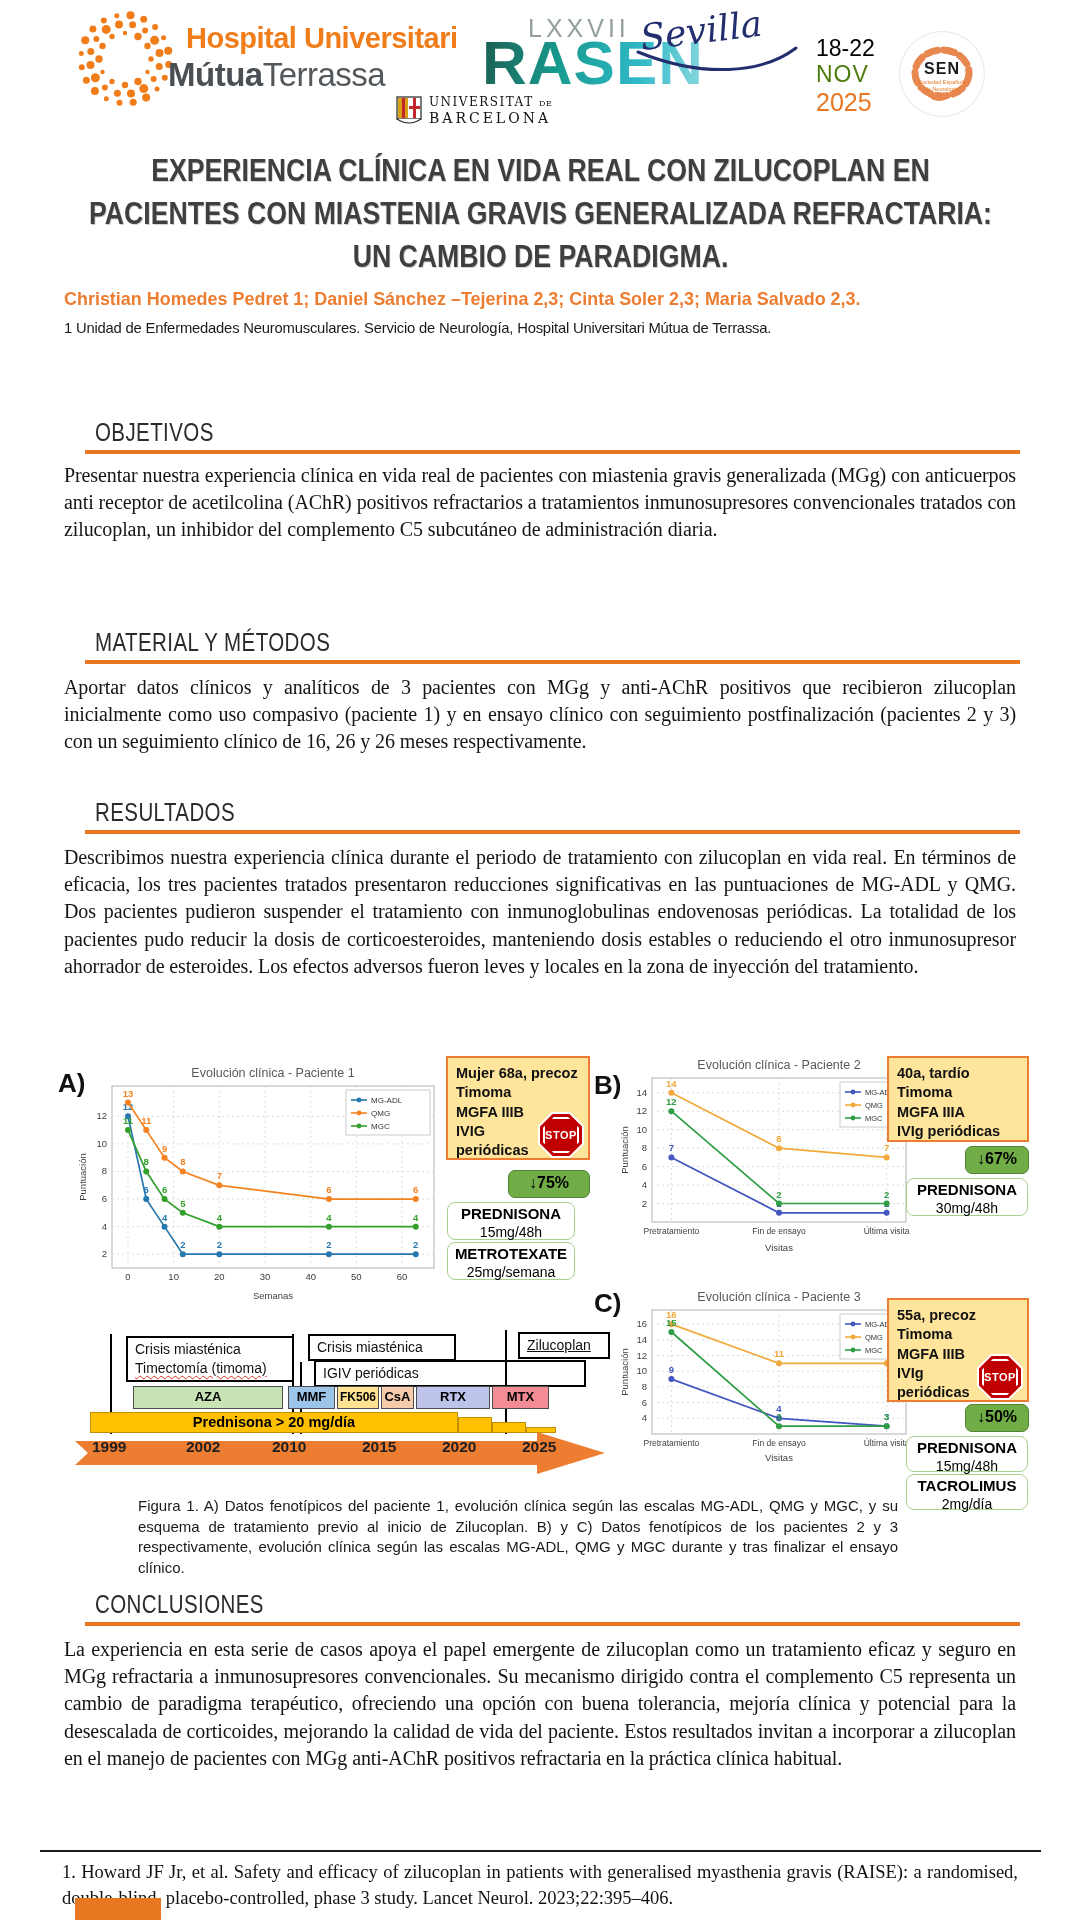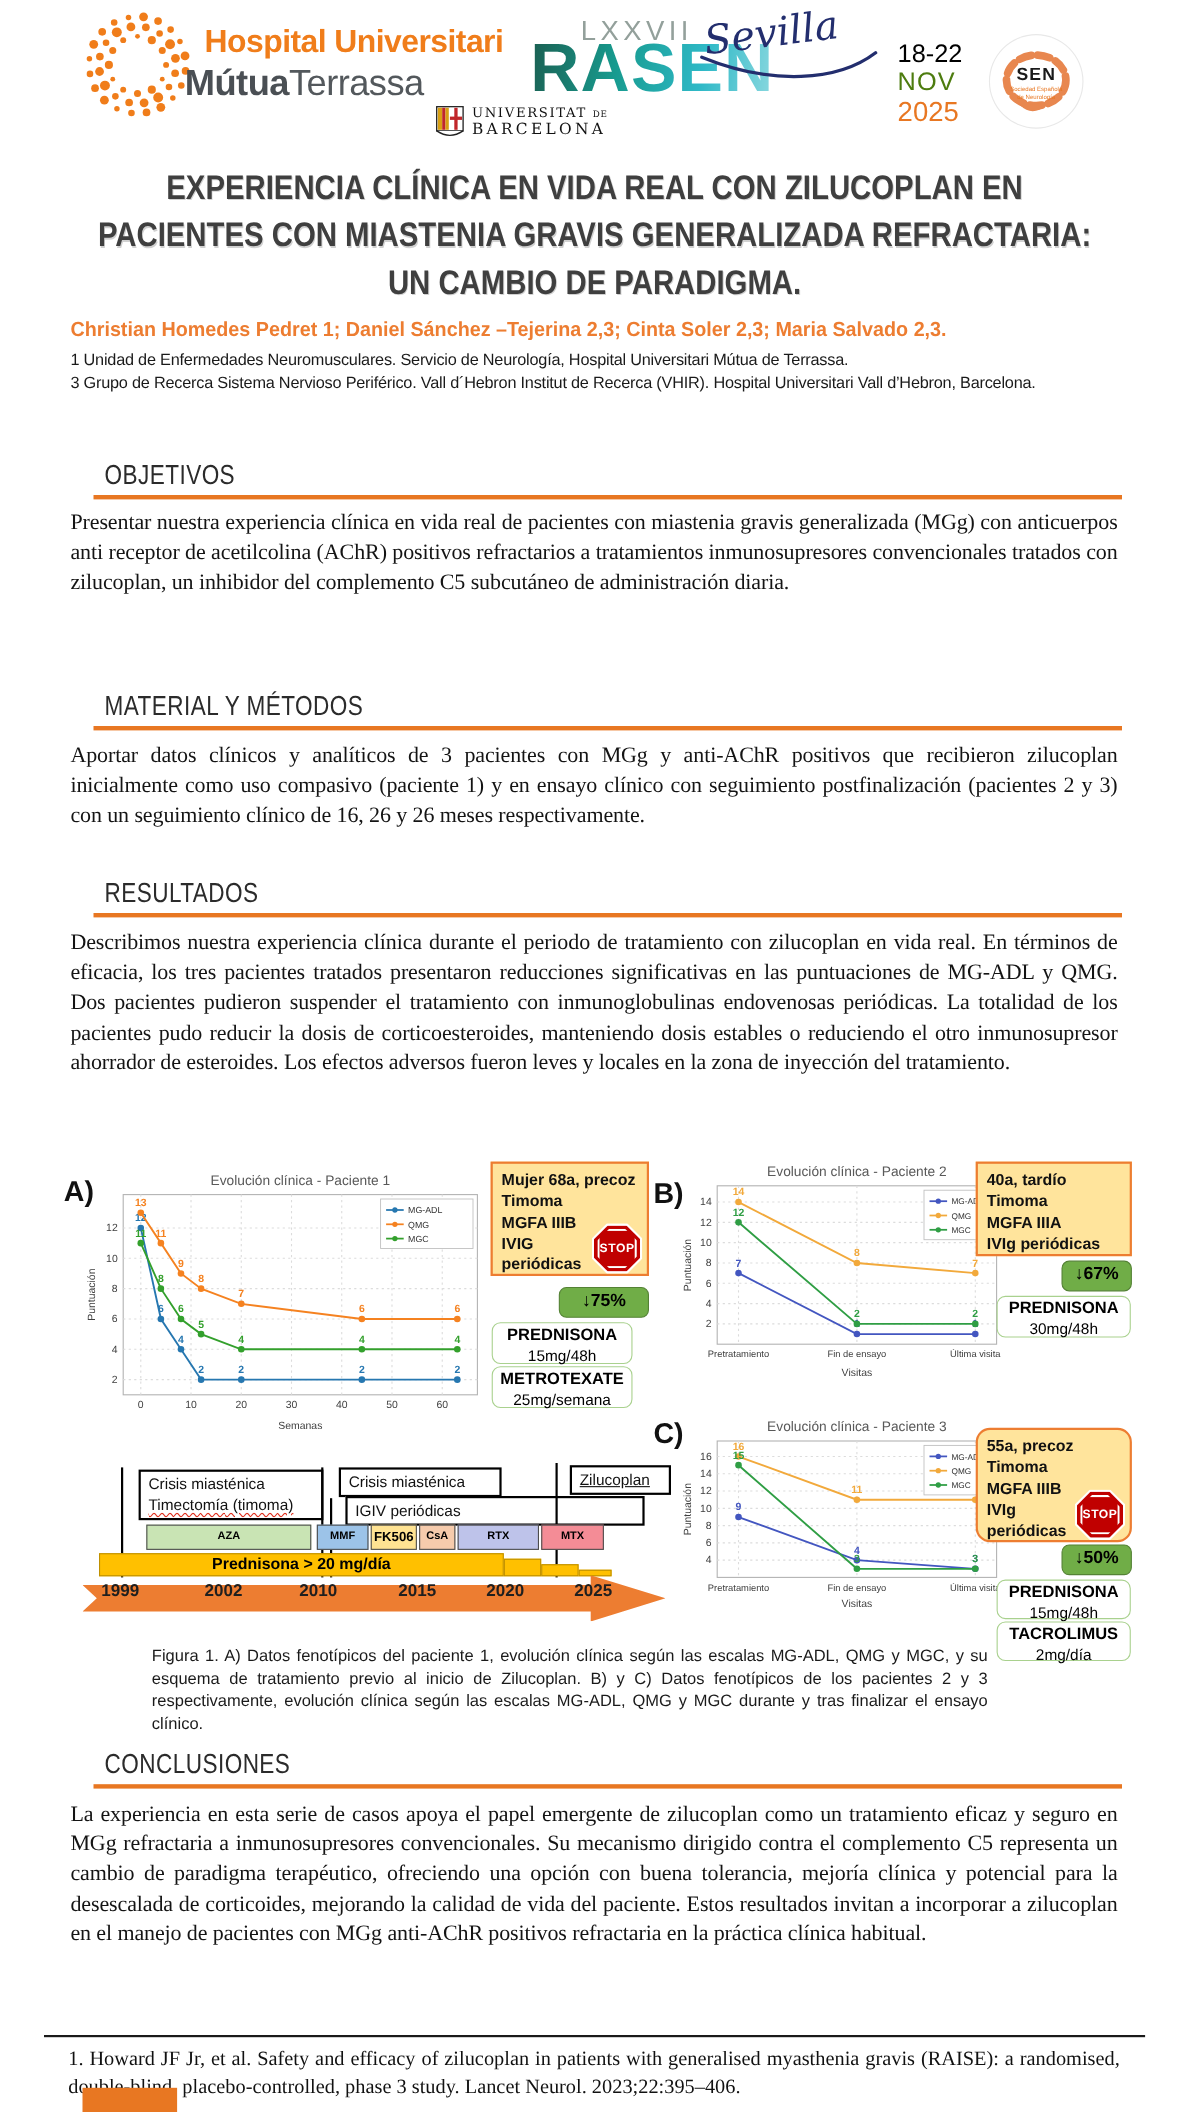--- a/index.html
+++ b/index.html
@@ -67,21 +67,21 @@
      clip-path:polygon(30% 0,70% 0,100% 30%,100% 70%,70% 100%,30% 100%,0 70%,0 30%);}
   .stop span{color:#fff;font-size:11px;font-weight:bold;letter-spacing:0.5px;}
 
   
   .tl-vline{position:absolute;width:2px;background:#000;}
   .tl-evbox{position:absolute;background:#fff;border:2px solid #000;font-size:14px;color:#111;
      padding:2px 7px;box-sizing:border-box;line-height:1.35;}
   .squiggle{text-decoration-line:underline;text-decoration-style:wavy;text-decoration-color:#e0301e;
      text-decoration-thickness:1px;text-underline-offset:2px;}
   .tl-bar{position:absolute;top:1386px;height:23px;border:1px solid #4d4d4d;box-sizing:border-box;
-     font-size:10px;font-weight:bold;color:#000;text-align:center;line-height:20px;}
+     font-size:13px;font-weight:bold;color:#000;text-align:center;line-height:20px;}
   .tl-pred{position:absolute;left:90px;top:1412px;width:368px;height:21px;background:var(--prednisona_yellow,#FFC000);
      border:1px solid #bf9000;box-sizing:border-box;font-size:14.5px;font-weight:bold;text-align:center;line-height:18px;color:#000;}
   .tl-step{position:absolute;background:var(--prednisona_yellow,#FFC000);border:1px solid #bf9000;box-sizing:border-box;}
   .tl-arrow{position:absolute;left:75px;top:1432px;width:530px;height:42px;background:var(--arrow_orange,#ED7D31);
      clip-path:polygon(0px 9px,462px 9px,462px 0px,530px 21px,462px 42px,462px 33px,0px 33px,13px 21px);}
   .tl-year{position:absolute;top:1438px;font-size:15.5px;font-weight:bold;color:#1f1f1f;}
 
   .fig-caption{position:absolute;left:138px;top:1496px;width:760px;font-size:15px;line-height:1.38;
      text-align:justify;color:#1a1a1a;}
   .divider{position:absolute;left:40px;top:1850px;width:1001px;height:2px;background:#1a1a1a;}
@@ -191,21 +191,20 @@
   </div>
 
   <div class="main-title">
     <div>EXPERIENCIA CLÍNICA EN VIDA REAL CON ZILUCOPLAN EN</div>
     <div>PACIENTES CON MIASTENIA GRAVIS GENERALIZADA REFRACTARIA:</div>
     <div>UN CAMBIO DE PARADIGMA.</div>
   </div>
   <div class="authors">Christian Homedes Pedret 1; Daniel Sánchez –Tejerina 2,3; Cinta Soler 2,3; Maria Salvado 2,3.</div>
   <div class="affiliations">
     <div>1 Unidad de Enfermedades Neuromusculares. Servicio de Neurología, Hospital Universitari Mútua de Terrassa.</div>
-    <div>3 Grupo de Recerca Sistema Nervioso Periférico. Vall d´Hebron Institut de Recerca (VHIR). Hospital Universitari Vall d’Hebron, Barcelona.</div>
   </div>
 
   <div class="sec-heading" style="top:418px;">OBJETIVOS</div>
   <div class="sec-rule" style="top:450px;"></div>
   <div class="body-text" style="top:462px;">Presentar nuestra experiencia clínica en vida real de pacientes con miastenia gravis generalizada (MGg) con anticuerpos anti receptor de acetilcolina (AChR) positivos refractarios a tratamientos inmunosupresores convencionales tratados con zilucoplan, un inhibidor del complemento C5 subcutáneo de administración diaria.</div>
 
   <div class="sec-heading" style="top:628px;">MATERIAL Y MÉTODOS</div>
   <div class="sec-rule" style="top:660px;"></div>
   <div class="body-text" style="top:674px;">Aportar datos clínicos y analíticos de 3 pacientes con MGg y anti-AChR positivos que recibieron zilucoplan inicialmente como uso compasivo (paciente 1) y en ensayo clínico con seguimiento postfinalización (pacientes 2 y 3) con un seguimiento clínico de 16, 26 y 26 meses respectivamente.</div>
 
@@ -449,21 +448,21 @@
     <div>Timoma</div>
     <div>MGFA IIIA</div>
     <div>IVIg periódicas</div>
   </div>
   <div class="badge" style="left:965px;top:1146px;width:64px;height:28px;">↓67%</div>
   <div class="dbox" style="left:906px;top:1178px;width:122px;height:38px;">
     <div class="dname">PREDNISONA</div>
     <div class="ddose">30mg/48h</div>
   </div>
 
-  <div class="pbox" style="left:887px;top:1298px;width:142px;height:104px;border-radius:13px;">
+  <div class="pbox" style="left:887px;top:1298px;width:142px;height:104px;">
     <div>55a, precoz</div>
     <div>Timoma</div>
     <div>MGFA IIIB</div>
     <div>IVIg</div>
     <div>periódicas</div>
     <div class="stop" style="right:4px;top:54px;">
       <div class="inner1">
           <div class="inner2">
             <span>STOP</span>
           </div>

